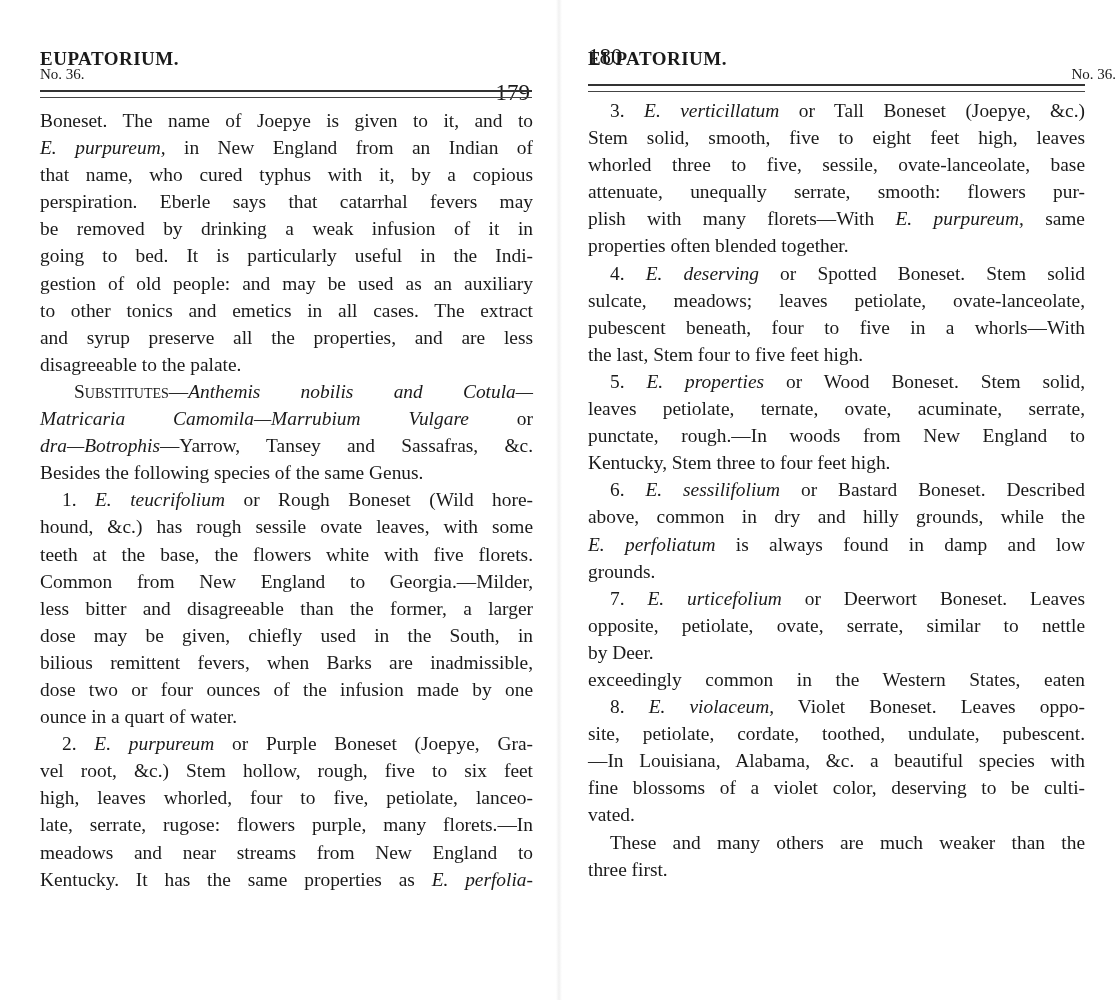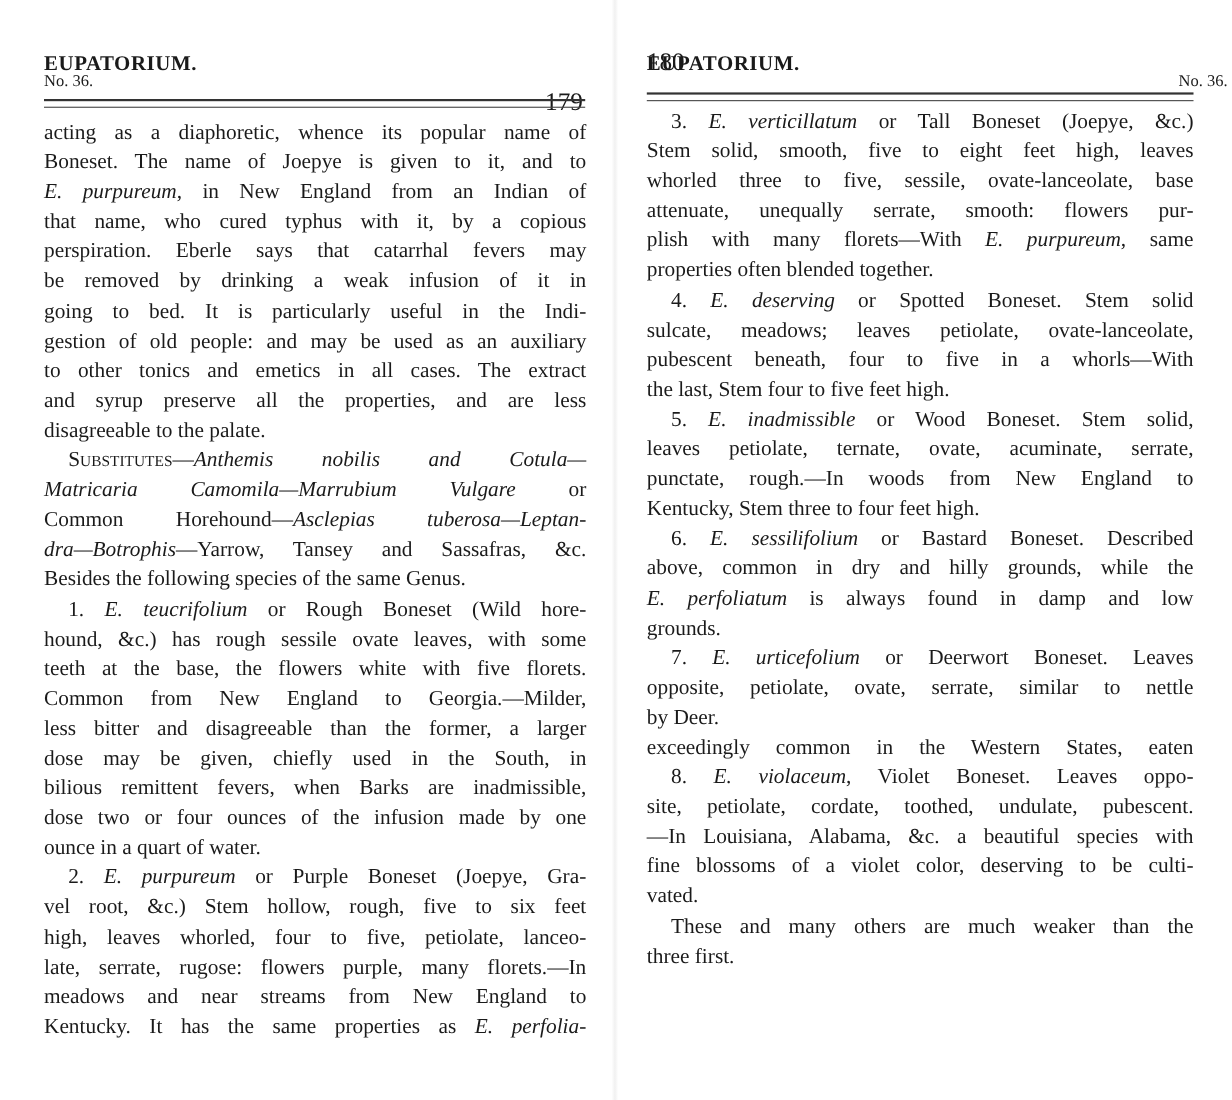--- a/index.html
+++ b/index.html
@@ -24,47 +24,45 @@
   .rule { position:absolute; height:5px; border-top:2px solid #333; border-bottom:1px solid #444; }
   .left .rule { left:40px; width:492px; top:90px; }
   .right .rule { left:588px; width:497px; top:84px; position:fixed; }
   .text { position:absolute; font-size:19.4px; line-height:27.1px; text-align:justify; }
   .left .text { left:40px; width:493px; top:107px; }
   .right .text { left:28px; width:497px; top:97px; }
   .ln { display:block; white-space:nowrap; text-align:justify; text-align-last:justify; height:27.1px; }
   .ln.last { text-align-last:left; }
   .ln.indent { padding-left:22px; }
   i { font-style:italic;font-family:Liberation Serif, serif; }
-  .sc { font-variant:small-caps; }
+  .sc { font-variant:small-caps;margin-left:12px; }
 </style>
 </head>
 <body>
 
 <div class="page left">
   <div class="running-head">
     <span class="rh-no">No. 36.</span>
     <span class="rh-title">EUPATORIUM.</span>
     <span class="rh-page">179</span>
   </div>
   <div class="rule"></div>
   <div class="text" id="left-text">
-      <span class="ln">acting as a diaphoretic, whence its popular name of</span>
       <span class="ln">Boneset.  The name of Joepye is given to it, and to</span>
       <span class="ln"><i>E. purpureum,</i><span> in New England from an Indian of</span></span>
       <span class="ln">that name, who cured typhus with it, by a copious</span>
       <span class="ln">perspiration.  Eberle says that catarrhal fevers may</span>
       <span class="ln">be removed by drinking a weak infusion of it in</span>
       <span class="ln">going to bed.  It is particularly useful in the Indi-</span>
       <span class="ln">gestion of old people: and may be used as an auxiliary</span>
       <span class="ln">to other tonics and emetics in all cases.  The extract</span>
       <span class="ln">and syrup preserve all the properties, and are less</span>
       <span class="ln last">disagreeable to the palate.</span>
       <span class="ln indent"><span class="sc">Substitutes</span><span>—</span><i>Anthemis nobilis and Cotula—</i></span>
       <span class="ln"><i>Matricaria Camomila—Marrubium Vulgare</i><span> or</span></span>
-      <span class="ln"><span>Common Horehound—</span><i>Asclepias tuberosa—Leptan-</i></span>
       <span class="ln"><i>dra—Botrophis</i><span>—Yarrow, Tansey and Sassafras, &amp;c.</span></span>
       <span class="ln last">Besides the following species of the same Genus.</span>
       <span class="ln indent"><span>1. </span><i>E. teucrifolium</i><span> or Rough Boneset (Wild hore-</span></span>
       <span class="ln">hound, &amp;c.) has rough sessile ovate leaves, with some</span>
       <span class="ln">teeth at the base, the flowers white with five florets.</span>
       <span class="ln">Common from New England to Georgia.—Milder,</span>
       <span class="ln">less bitter and disagreeable than the former, a larger</span>
       <span class="ln">dose may be given, chiefly used in the South, in</span>
       <span class="ln">bilious remittent fevers, when Barks are inadmissible,</span>
       <span class="ln">dose two or four ounces of the infusion made by one</span>
@@ -91,21 +89,21 @@
       <span class="ln indent"><span>3. </span><i>E. verticillatum</i><span> or Tall Boneset (Joepye, &amp;c.)</span></span>
       <span class="ln">Stem solid, smooth, five to eight feet high, leaves</span>
       <span class="ln">whorled three to five, sessile, ovate-lanceolate, base</span>
       <span class="ln">attenuate, unequally serrate, smooth: flowers pur-</span>
       <span class="ln"><span>plish with many florets—With </span><i>E. purpureum,</i><span> same</span></span>
       <span class="ln last">properties often blended together.</span>
       <span class="ln indent"><span>4. </span><i>E. deserving</i><span> or Spotted Boneset.  Stem solid</span></span>
       <span class="ln">sulcate, meadows; leaves petiolate, ovate-lanceolate,</span>
       <span class="ln">pubescent beneath, four to five in a whorls—With</span>
       <span class="ln last">the last, Stem four to five feet high.</span>
-      <span class="ln indent"><span>5. </span><i>E. inadmissible</i><span> or Wood Boneset.  Stem solid,</span></span>
+      <span class="ln indent"><span>5. </span><i>E. properties</i><span> or Wood Boneset.  Stem solid,</span></span>
       <span class="ln">leaves petiolate, ternate, ovate, acuminate, serrate,</span>
       <span class="ln">punctate, rough.—In woods from New England to</span>
       <span class="ln last">Kentucky, Stem three to four feet high.</span>
       <span class="ln indent"><span>6. </span><i>E. sessilifolium</i><span> or Bastard Boneset.  Described</span></span>
       <span class="ln">above, common in dry and hilly grounds, while the</span>
       <span class="ln"><i>E. perfoliatum</i><span> is always found in damp and low</span></span>
       <span class="ln last">grounds.</span>
       <span class="ln indent"><span>7. </span><i>E. urticefolium</i><span> or Deerwort Boneset.  Leaves</span></span>
       <span class="ln">opposite, petiolate, ovate, serrate, similar to nettle</span>
       <span class="ln last">by Deer.</span>

